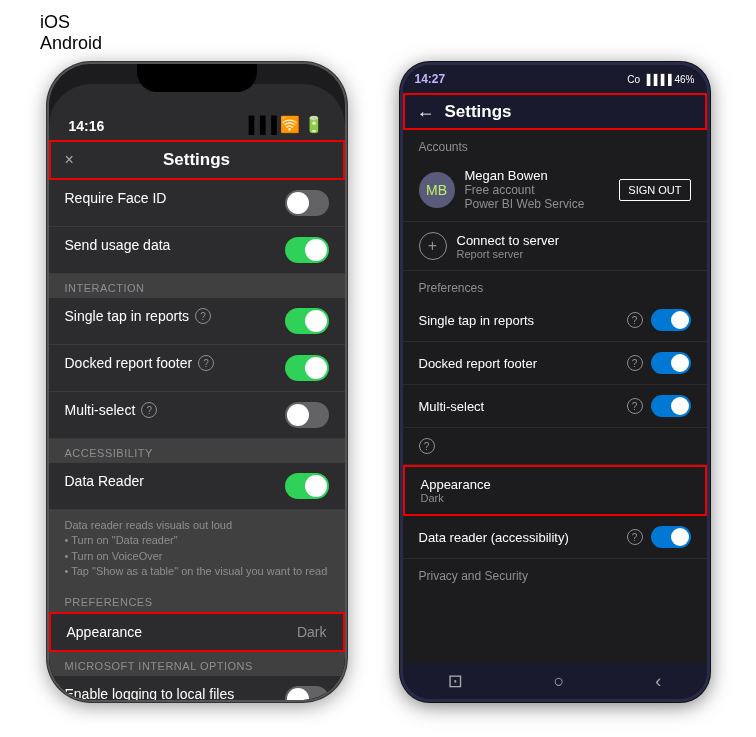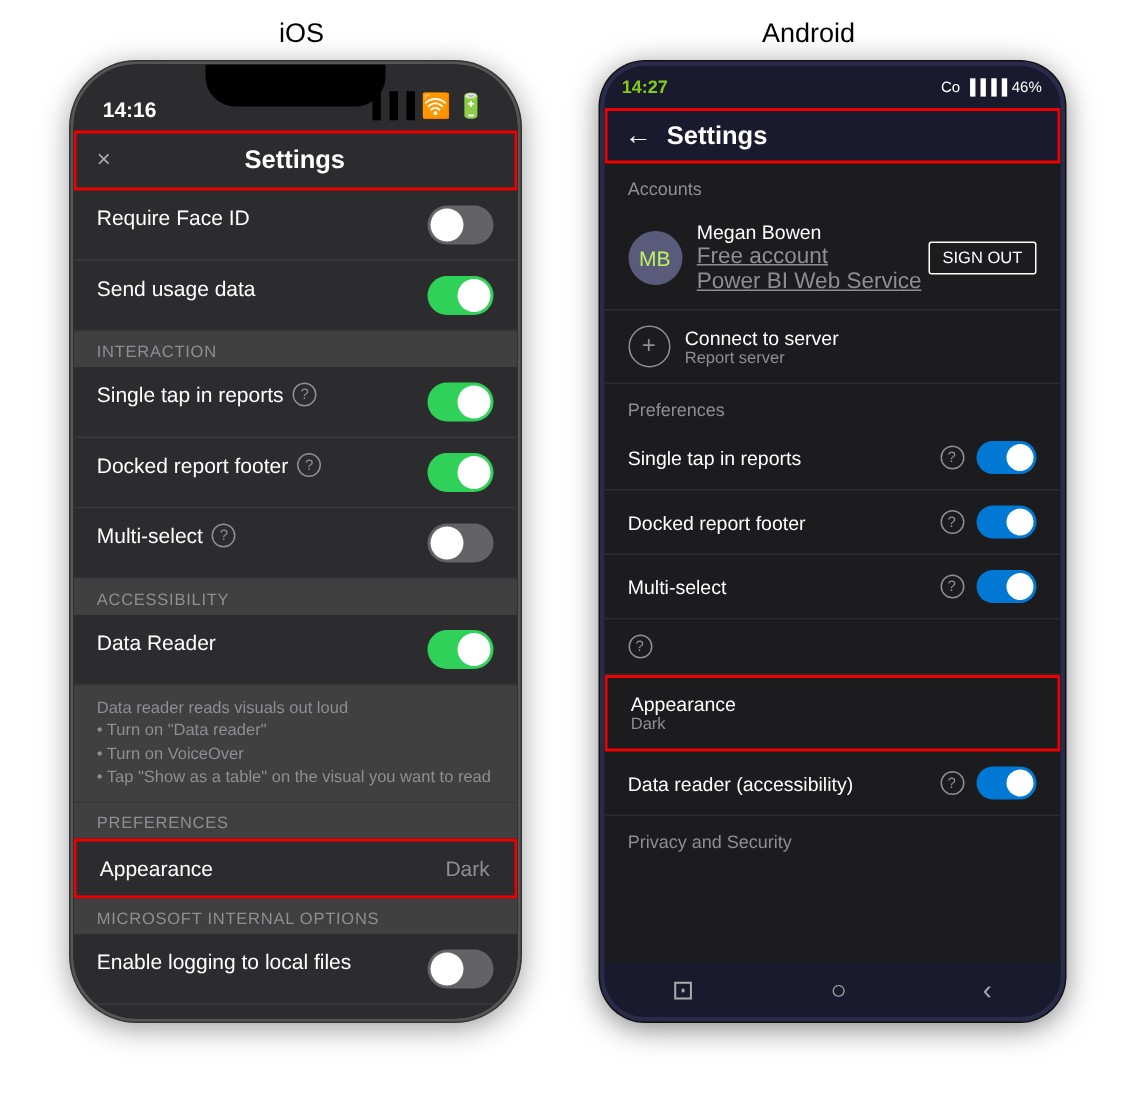--- a/index.html
+++ b/index.html
@@ -11,20 +11,21 @@
       display: flex;
       flex-direction: column;
       align-items: center;
     }
 
     .platform-labels {
       display: flex;
       width: 100%;
       justify-content: space-around;
       padding: 12px 40px 8px;
+      flex-direction: column;
     }
     .platform-label {
       font-size: 18px;
       font-weight: 500;
       color: #000;
     }
 
     .phones-container {
       display: flex;
       justify-content: space-around;
@@ -56,27 +57,28 @@
       z-index: 10;
     }
     .ios-screen {
       position: absolute;
       top: 0; left: 0; right: 0; bottom: 0;
       background: #1c1c1e;
       border-radius: 42px;
       overflow: hidden;
     }
     .ios-status-bar {
-      height: 44px;
+      height: 56px;
       background: #2c2c2e;
       display: flex;
       align-items: flex-end;
       justify-content: space-between;
       padding: 0 20px 6px;
       border-radius: 42px 42px 0 0;
+      margin-top: 20px;
     }
     .ios-time {
       color: #fff;
       font-size: 14px;
       font-weight: 600;
     }
     .ios-status-icons {
       display: flex;
       gap: 4px;
       align-items: center;
@@ -186,21 +188,21 @@
     .android-status-bar {
       height: 28px;
       background: #1a1a2e;
       display: flex;
       align-items: center;
       justify-content: space-between;
       padding: 0 12px;
       border-radius: 28px 28px 0 0;
     }
     .android-time {
-      color: #84cc16;
+      color: #c4b5fd;
       font-size: 12px;
       font-weight: 600;
     }
     .android-status-icons {
       display: flex;
       gap: 3px;
       align-items: center;
       font-size: 10px;
       color: #fff;
     }
@@ -255,22 +257,21 @@
       display: flex;
       flex-direction: column;
     }
     .android-account-name {
       color: #fff;
       font-size: 13px;
       font-weight: 500;
     }
     .android-account-sub {
       color: #8e8e93;
-      font-size: 15px;
-      text-decoration: underline;
+      font-size: 12px;
     }
     .android-sign-out-btn {
       border: 1px solid #fff;
       color: #fff;
       font-size: 11px;
       padding: 4px 8px;
       background: transparent;
       border-radius: 2px;
     }
     .android-plus-circle {

